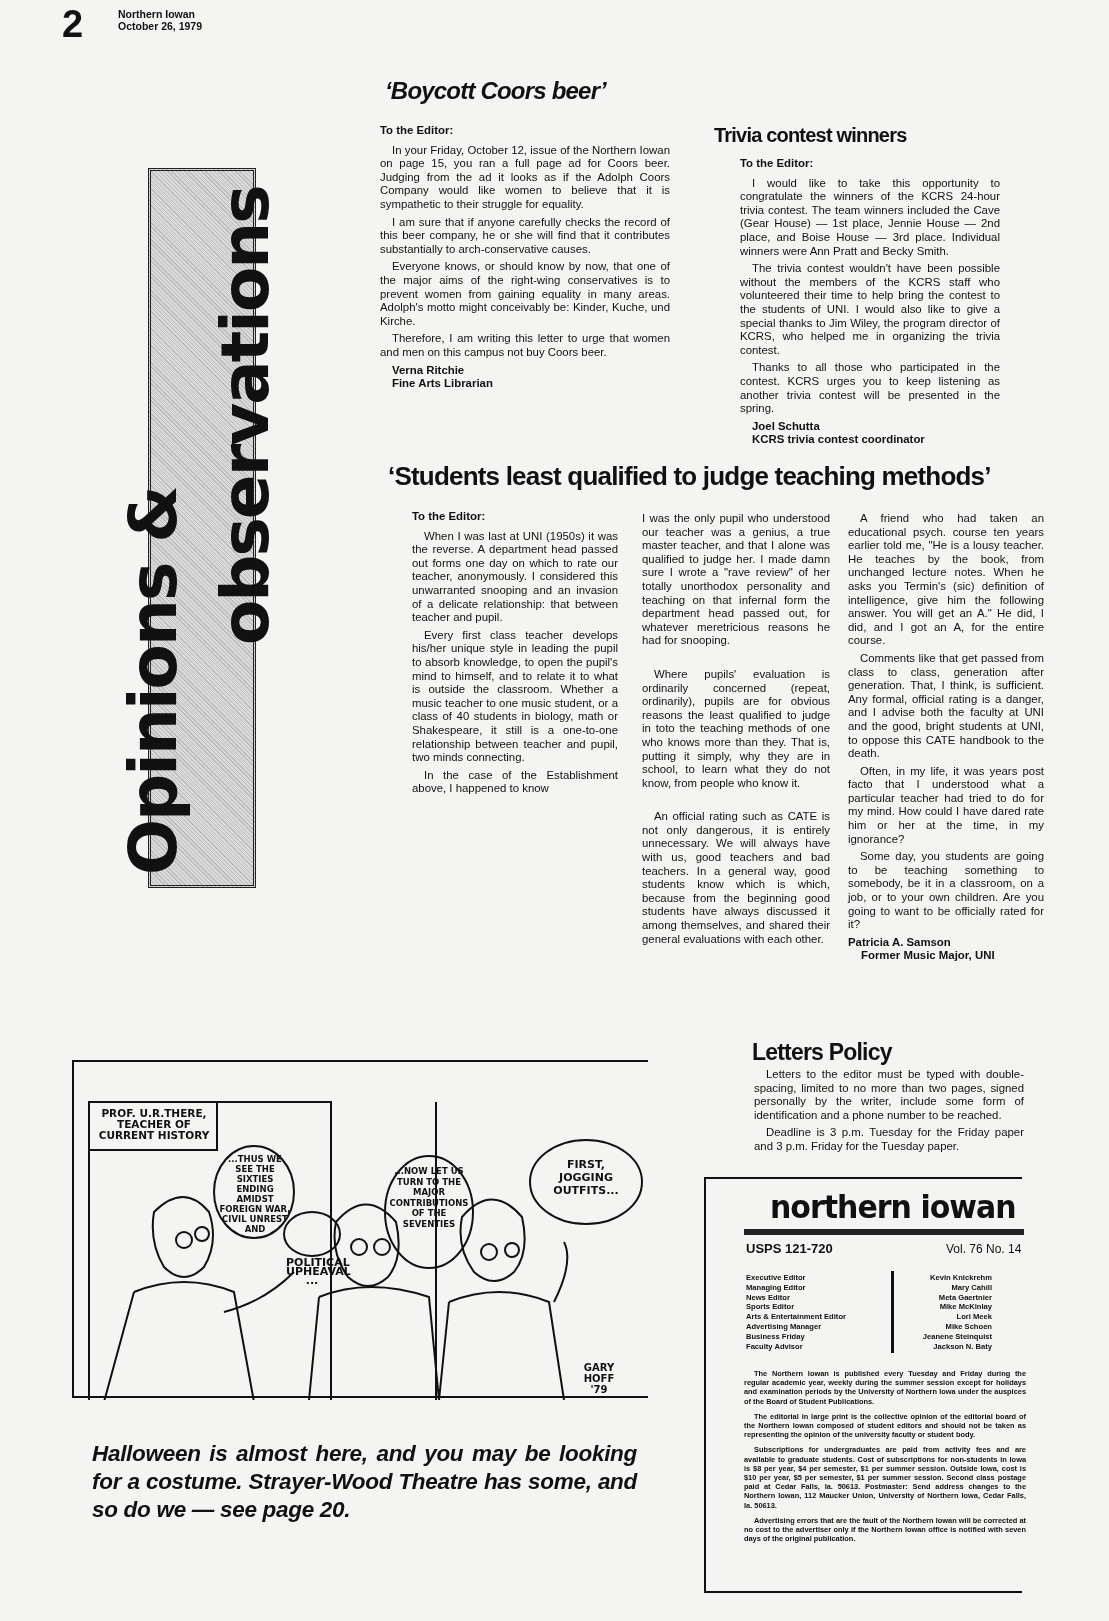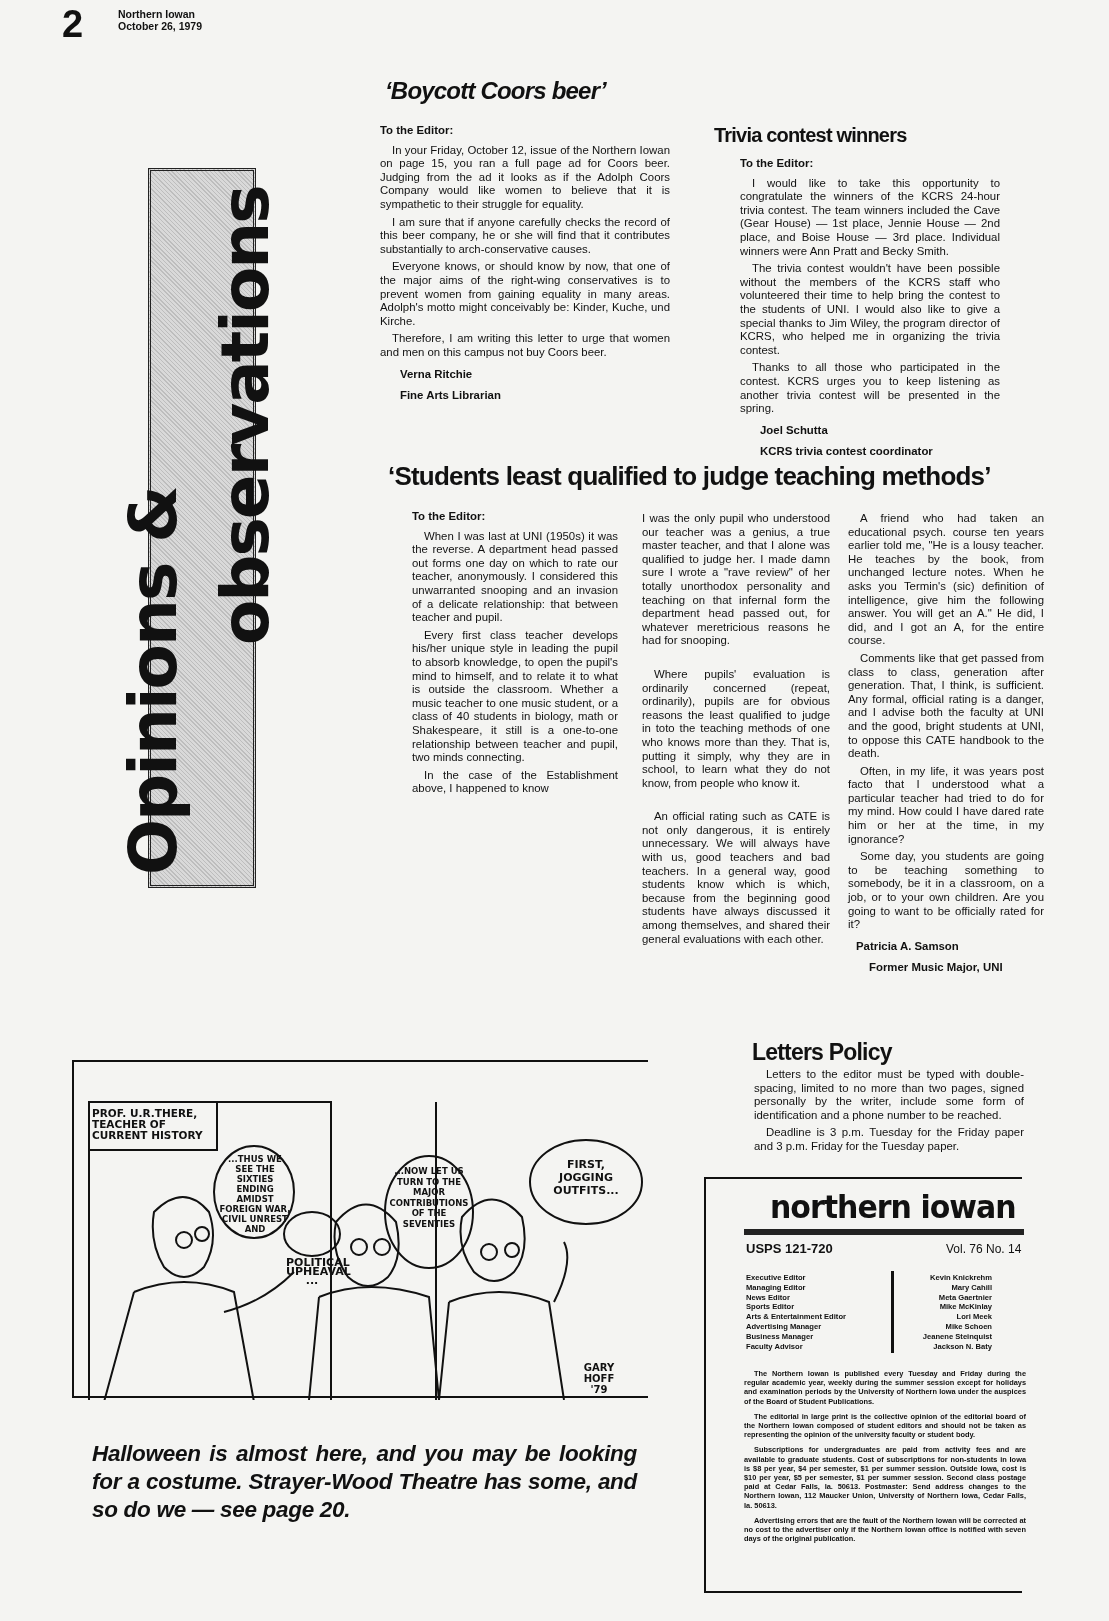--- a/index.html
+++ b/index.html
@@ -9,21 +9,21 @@
   .folio-num { left: 62px; top: 4px; font-size: 38px; font-weight: bold; line-height: 40px; }
   .folio-meta { left: 118px; top: 8px; font-size: 10.5px; font-weight: bold; line-height: 12px; }
   .headline { font-weight: bold; letter-spacing: -0.8px; line-height: 1.1; }
   .h-boycott { left: 385px; top: 78px; font-size: 24px; font-style: italic; }
   .h-trivia { left: 690px; top: 124px; font-size: 20px; margin-left: 24px; }
   .h-students { left: 388px; top: 462px; font-size: 26px; }
   .h-policy { left: 752px; top: 1040px; font-size: 23px; }
   .col { font-size: 11.4px; line-height: 13.6px; text-align: justify; }
   .col p { text-indent: 12px; margin-bottom: 4px; }
   .col .salute { font-weight: bold; text-indent: 0; margin-bottom: 6px; }
-  .col .sig { font-weight: bold; text-indent: 0; padding-left: 12px; margin: 8px; text-align: left; }
+  .col .sig { font-weight: bold; text-indent: 0; padding-left: 12px; margin: 0; text-align: left; }
   .gap { height: 16px; }
   
   .banner { left: 148px; top: 168px; width: 108px; height: 720px;
             border: 3px double #222; background: repeating-linear-gradient(45deg,#bdbdbd 0 1px,#d9d9d9 1px 3px); }
   .banner-text { left: 115px; top: 175px; width: 180px; height: 700px; }
   .banner-line { position: absolute; font-family: "DejaVu Sans", sans-serif; font-weight: bold; font-size: 66px; line-height: 66px;
                  letter-spacing: -2px; color: #111; white-space: nowrap; transform-origin: left top; transform: rotate(-90deg); }
   
   .cartoon { left: 72px; top: 1060px; width: 576px; height: 338px; border-top: 2px solid #111; border-left: 2px solid #111;
              border-bottom: 2px solid #111; }
@@ -133,21 +133,21 @@
         <circle cx="438" cy="188" r="7"></circle>
       <path d="M375 240 q50 -20 100 0 l15 98 M375 240 l-10 98"></path>
       <path d="M480 240 q20 -40 10 -60"></path>
 
       <ellipse cx="180" cy="130" rx="40" ry="46"></ellipse>
       <ellipse cx="238" cy="172" rx="28" ry="22"></ellipse>
       <ellipse cx="355" cy="150" rx="44" ry="56"></ellipse>
       <ellipse cx="512" cy="120" rx="56" ry="42"></ellipse>
     </g>
   </svg>
-  <div class="bubble" style="left:18px; top:46px; width:124px; text-align:left; font-size:10.5px;">Prof. U.R.There, Teacher of Current History</div>
+  <div class="bubble" style="left:18px; top:46px; width:124px; text-align:center; font-size:10.5px;">Prof. U.R.There, Teacher of Current History</div>
   <div class="bubble" style="left:144px; top:92px; width:74px; font-size:8.5px; line-height:10px;">...Thus we see the sixties ending amidst foreign war, civil unrest and</div>
   <div class="bubble" style="left:212px; top:160px; width:52px; font-size:11px; line-height:9px;margin-top:36px;">political upheaval ...</div>
   <div class="bubble" style="left:314px; top:104px; width:82px; font-size:8.5px; line-height:10.5px;">...Now let us turn to the major contributions of the seventies</div>
   <div class="bubble" style="left:468px; top:96px; width:88px; font-size:11px; line-height:13px;">First, jogging outfits...</div>
   <div class="bubble" style="left:500px; top:300px; width:50px; font-size:10px; ">Gary Hoff '79</div>
 </div>
 
 <div class="abs promo">Halloween is almost here, and you may be looking for a costume. Strayer-Wood Theatre has some, and so do we — see page 20.</div>
 
 <div class="abs mast">
@@ -155,21 +155,21 @@
   <div class="mast-rule"></div>
   <div class="mast-usps">USPS 121-720</div>
   <div class="mast-vol">Vol. 76 No. 14</div>
   <div class="staff-roles">
     <div>Executive Editor</div>
     <div>Managing Editor</div>
     <div>News Editor</div>
     <div>Sports Editor</div>
     <div>Arts &amp; Entertainment Editor</div>
     <div>Advertising Manager</div>
-    <div>Business Manager</div>
+    <div>Business Friday</div>
     <div>Faculty Advisor</div>
   </div>
   <div class="staff-div"></div>
   <div class="staff-names">
     <div>Kevin Knickrehm</div>
     <div>Mary Cahill</div>
     <div>Meta Gaertnier</div>
     <div>Mike McKinlay</div>
     <div>Lori Meek</div>
     <div>Mike Schoen</div>

